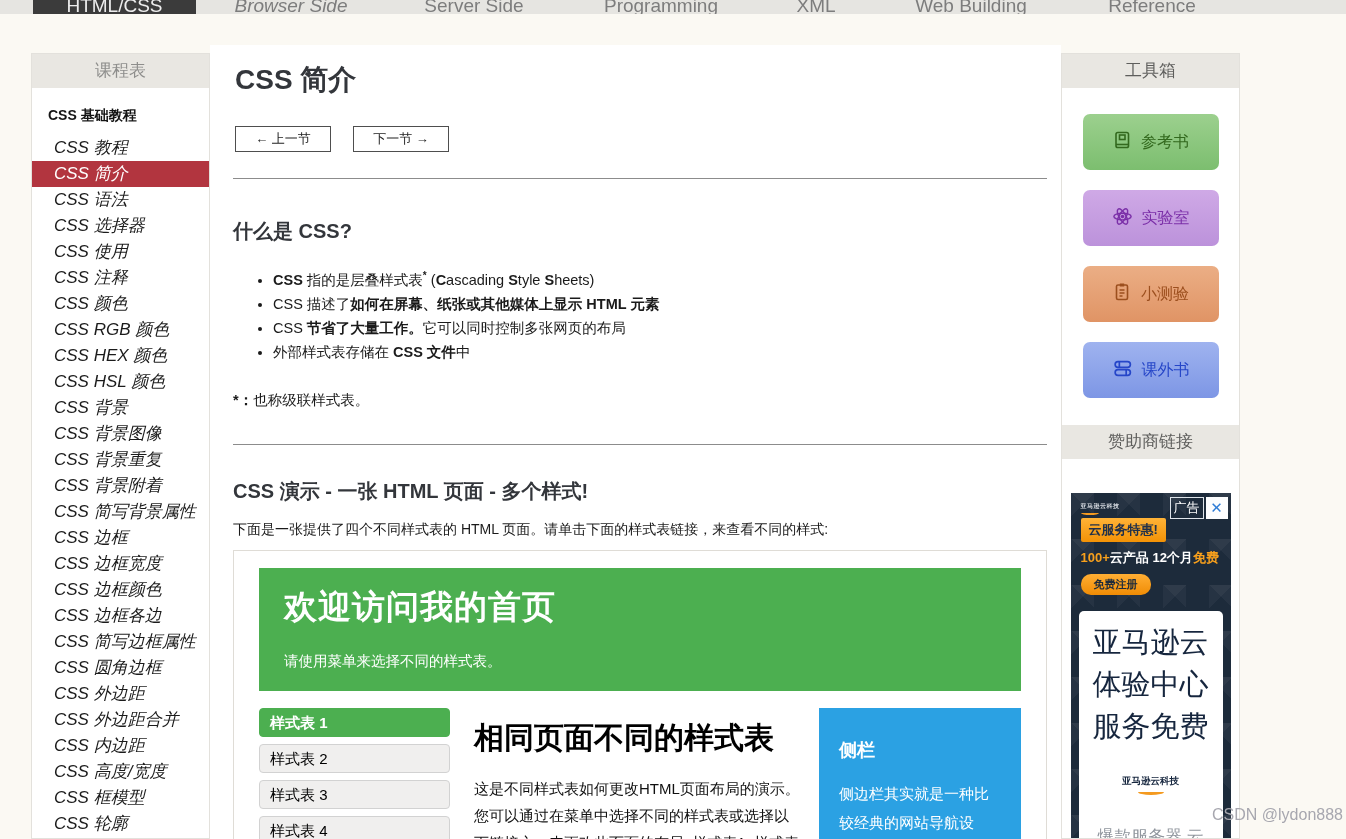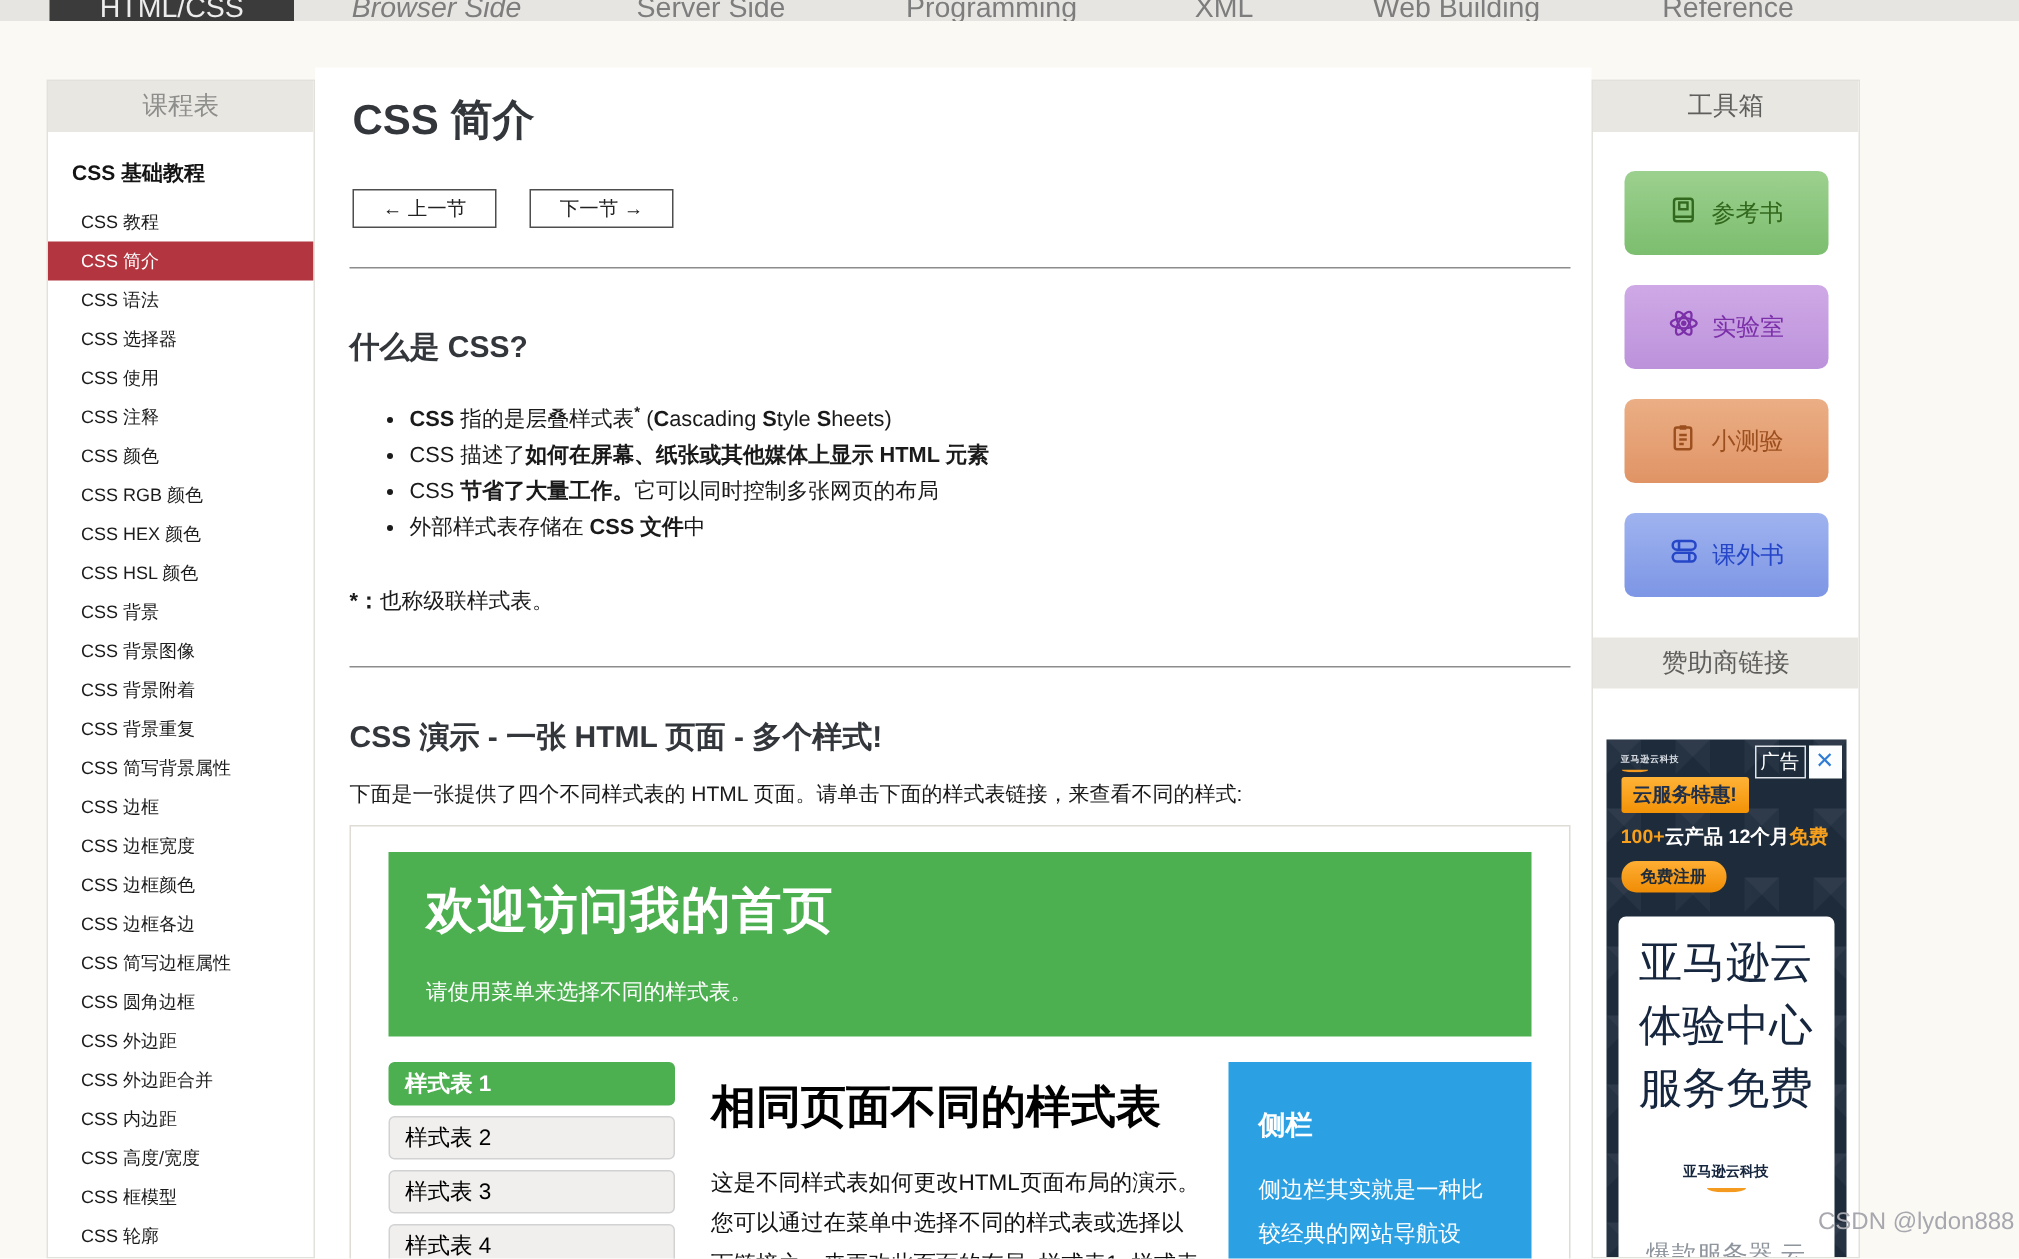--- a/index.html
+++ b/index.html
@@ -16,21 +16,21 @@
   .nav-item span { display:block; line-height:30px; margin-top:-9px; }
   .nav-item.active { background:#3B3B3B; color:#EDEDED; }
   .n0{left:33px;width:163px;} .n1{left:211px;width:160px;font-style:italic;} .n2{left:394px;width:160px;}
   .n3{left:581px;width:160px;} .n4{left:756px;width:120px;} .n5{left:891px;width:160px;} .n6{left:1072px;width:160px;}
 
   
   .sidebar { position:absolute; left:31px; top:53px; width:179px; height:786px; background:#fff; border:1px solid #E3E1DC; overflow:hidden; z-index:2; }
   .panel-header { height:34px; line-height:34px; text-align:center; background:#E9E7E2; font-size:17px; color:#8E8E8C; }
   .panel-header.dark { color:#5E5E5C; }
   .course-section { font-size:14px; font-weight:bold; color:#141414; padding:19px 0 10px 16px; }
-  .course-link { display:block; font-size:12px; line-height:14px; color:#1B1B1B; padding:6px 0 6px 22px; text-decoration:none; cursor:pointer; }
+  .course-link { display:block; font-size:17px; line-height:14px; color:#1B1B1B; padding:6px 0 6px 22px; text-decoration:none; cursor:pointer;font-style:italic; }
   .course-link.active { background:#B2353F; color:#FFFFFF; }
 
   
   .main { position:absolute; left:233px; top:45px; width:814px; z-index:2; }
   .page-title { font-size:28px; font-weight:bold; color:#33363B; margin:16px 0 0 2px; }
   .pager { margin:27px 0 0 2px; display:flex; gap:22px; }
   .pager-btn { border:1px solid #4E4E4E; background:#fff; color:#222; font-size:13px; padding:3px 0; width:96px; text-align:center; cursor:pointer; }
   .rule { border:none; border-top:1px solid #8C8C8C; height:0; }
   .rule1 { margin:26px 0 0 0; }
   .rule2 { margin:34px 0 0 0; }
@@ -133,22 +133,22 @@
         <a class="course-link">CSS 语法</a>
         <a class="course-link">CSS 选择器</a>
         <a class="course-link">CSS 使用</a>
         <a class="course-link">CSS 注释</a>
         <a class="course-link">CSS 颜色</a>
         <a class="course-link">CSS RGB 颜色</a>
         <a class="course-link">CSS HEX 颜色</a>
         <a class="course-link">CSS HSL 颜色</a>
         <a class="course-link">CSS 背景</a>
         <a class="course-link">CSS 背景图像</a>
+        <a class="course-link">CSS 背景重复</a>
         <a class="course-link">CSS 背景附着</a>
-        <a class="course-link">CSS 背景重复</a>
         <a class="course-link">CSS 简写背景属性</a>
         <a class="course-link">CSS 边框</a>
         <a class="course-link">CSS 边框宽度</a>
         <a class="course-link">CSS 边框颜色</a>
         <a class="course-link">CSS 边框各边</a>
         <a class="course-link">CSS 简写边框属性</a>
         <a class="course-link">CSS 圆角边框</a>
         <a class="course-link">CSS 外边距</a>
         <a class="course-link">CSS 外边距合并</a>
         <a class="course-link">CSS 内边距</a>

